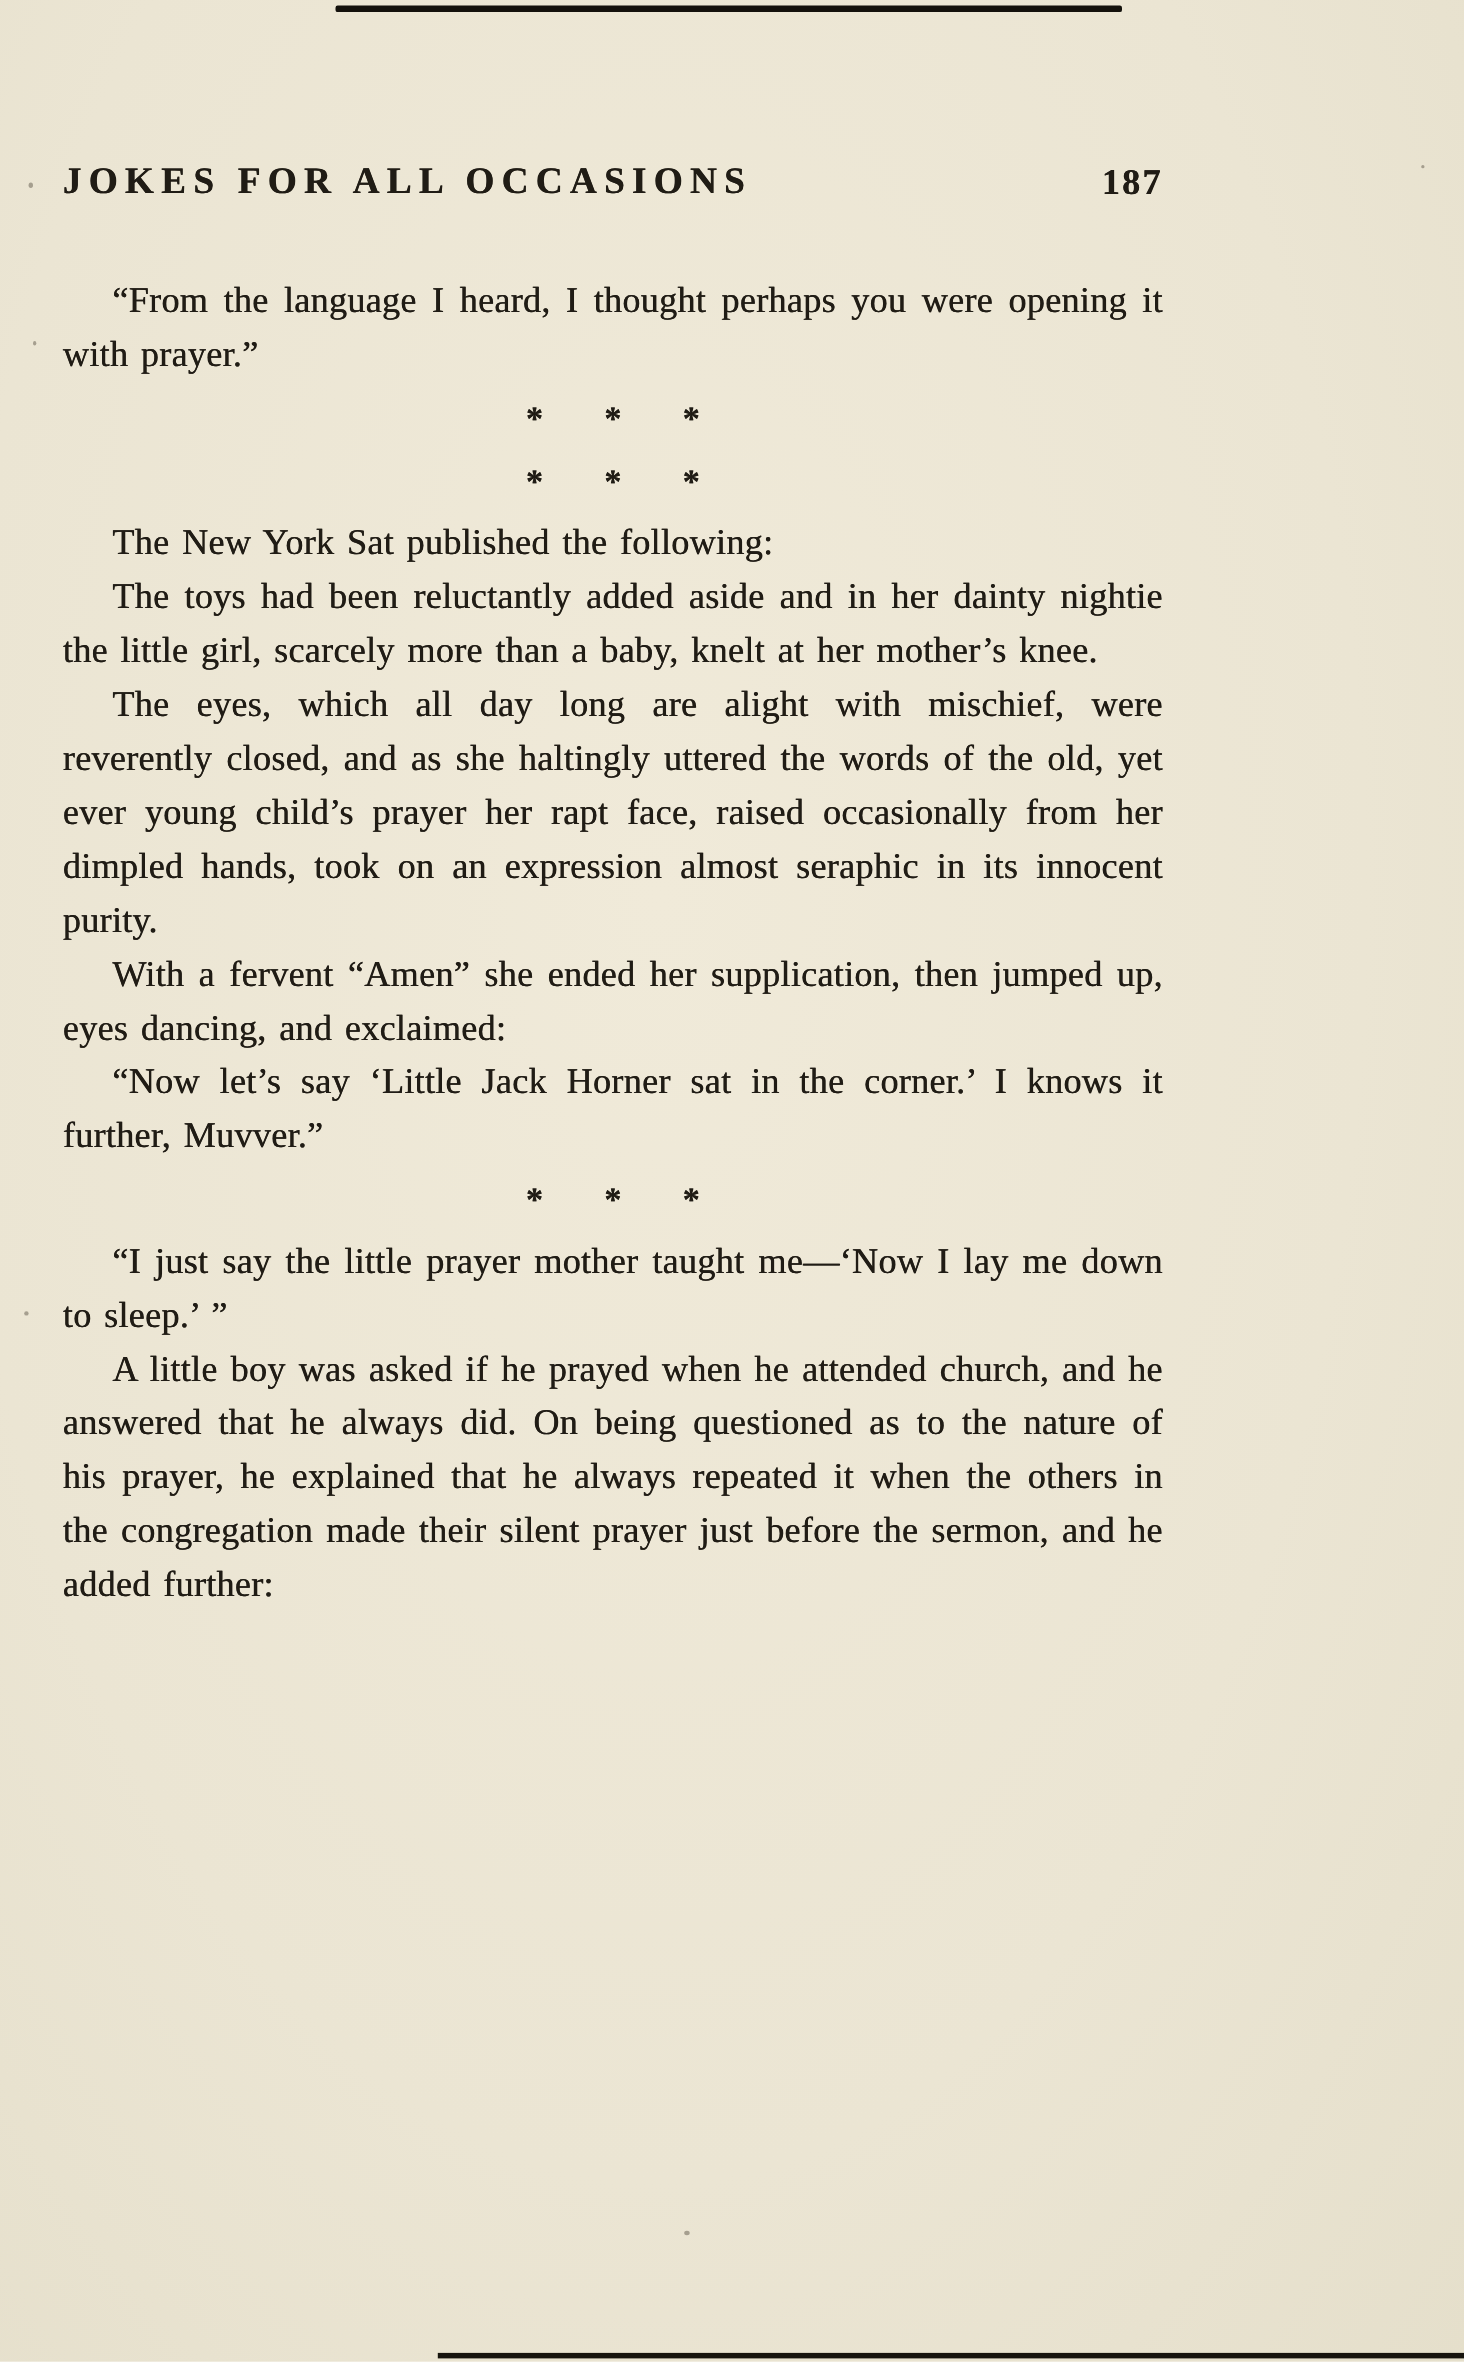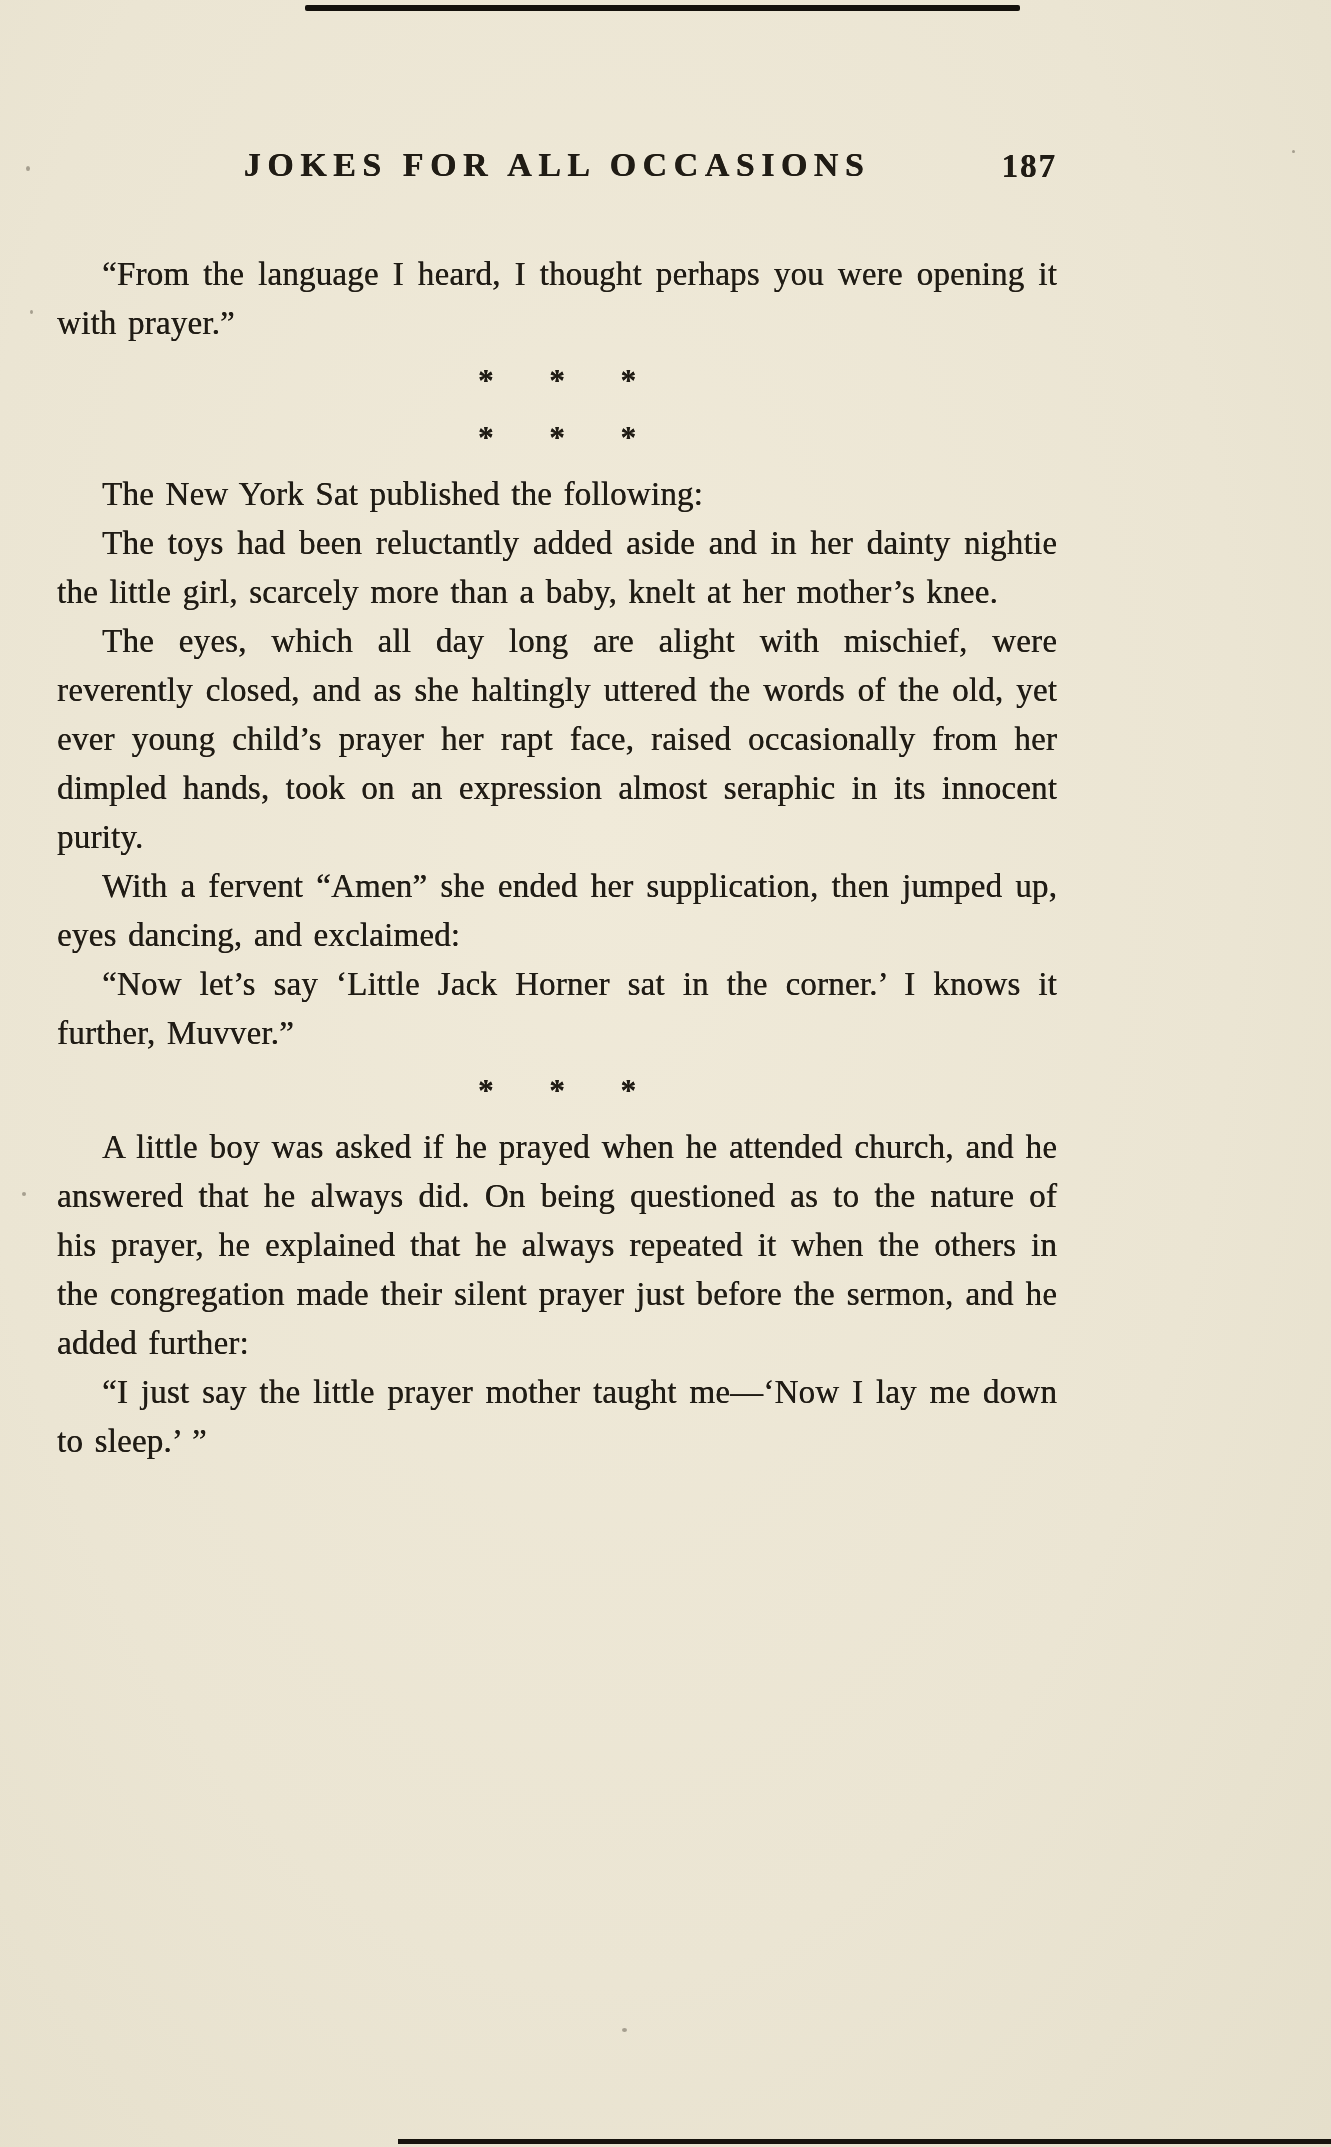--- a/index.html
+++ b/index.html
@@ -46,21 +46,21 @@
   .header {
     position: relative;
     margin-top: 146px;
     height: 48px;
   }
   .title {
     margin: 0;
     font-size: 34px;
     font-weight: bold;
     letter-spacing: 6.5px;
-    text-align: center;
+    text-align: left;
     text-shadow: 0.3px 0 0 currentColor;
   }
   .pagenum {
     position: absolute;
     right: 0;
     top: 2px;
     font-size: 33px;
     font-weight: bold;
     letter-spacing: 2px;
     text-shadow: 0.3px 0 0 currentColor;
@@ -116,22 +116,22 @@
     <main class="body">
       <p class="para">“From the language I heard, I thought perhaps you were opening it with prayer.”</p>
       <p class="sep">* * *</p>
       <p class="sep">* * *</p>
       <p class="para">The New York Sat published the following:</p>
       <p class="para">The toys had been reluctantly added aside and in her dainty nightie the little girl, scarcely more than a baby, knelt at her mother’s knee.</p>
       <p class="para">The eyes, which all day long are alight with mischief, were reverently closed, and as she haltingly uttered the words of the old, yet ever young child’s prayer her rapt face, raised occasionally from her dimpled hands, took on an expression almost seraphic in its innocent purity.</p>
       <p class="para">With a fervent “Amen” she ended her supplication, then jumped up, eyes dancing, and exclaimed:</p>
       <p class="para">“Now let’s say ‘Little Jack Horner sat in the corner.’ I knows it further, Muvver.”</p>
       <p class="sep">* * *</p>
+      <p class="para">“I just say the little prayer mother taught me—‘Now I lay me down to sleep.’ ”</p>
       <p class="para">A little boy was asked if he prayed when he attended church, and he answered that he always did. On being questioned as to the nature of his prayer, he explained that he always repeated it when the others in the congregation made their silent prayer just before the sermon, and he added further:</p>
-      <p class="para">“I just say the little prayer mother taught me—‘Now I lay me down to sleep.’ ”</p>
     </main>
 
   </div>
 
   <span class="speck s1"></span>
   <span class="speck s2"></span>
   <span class="speck s3"></span>
   <span class="speck s4"></span>
   <span class="speck s5"></span>
 

